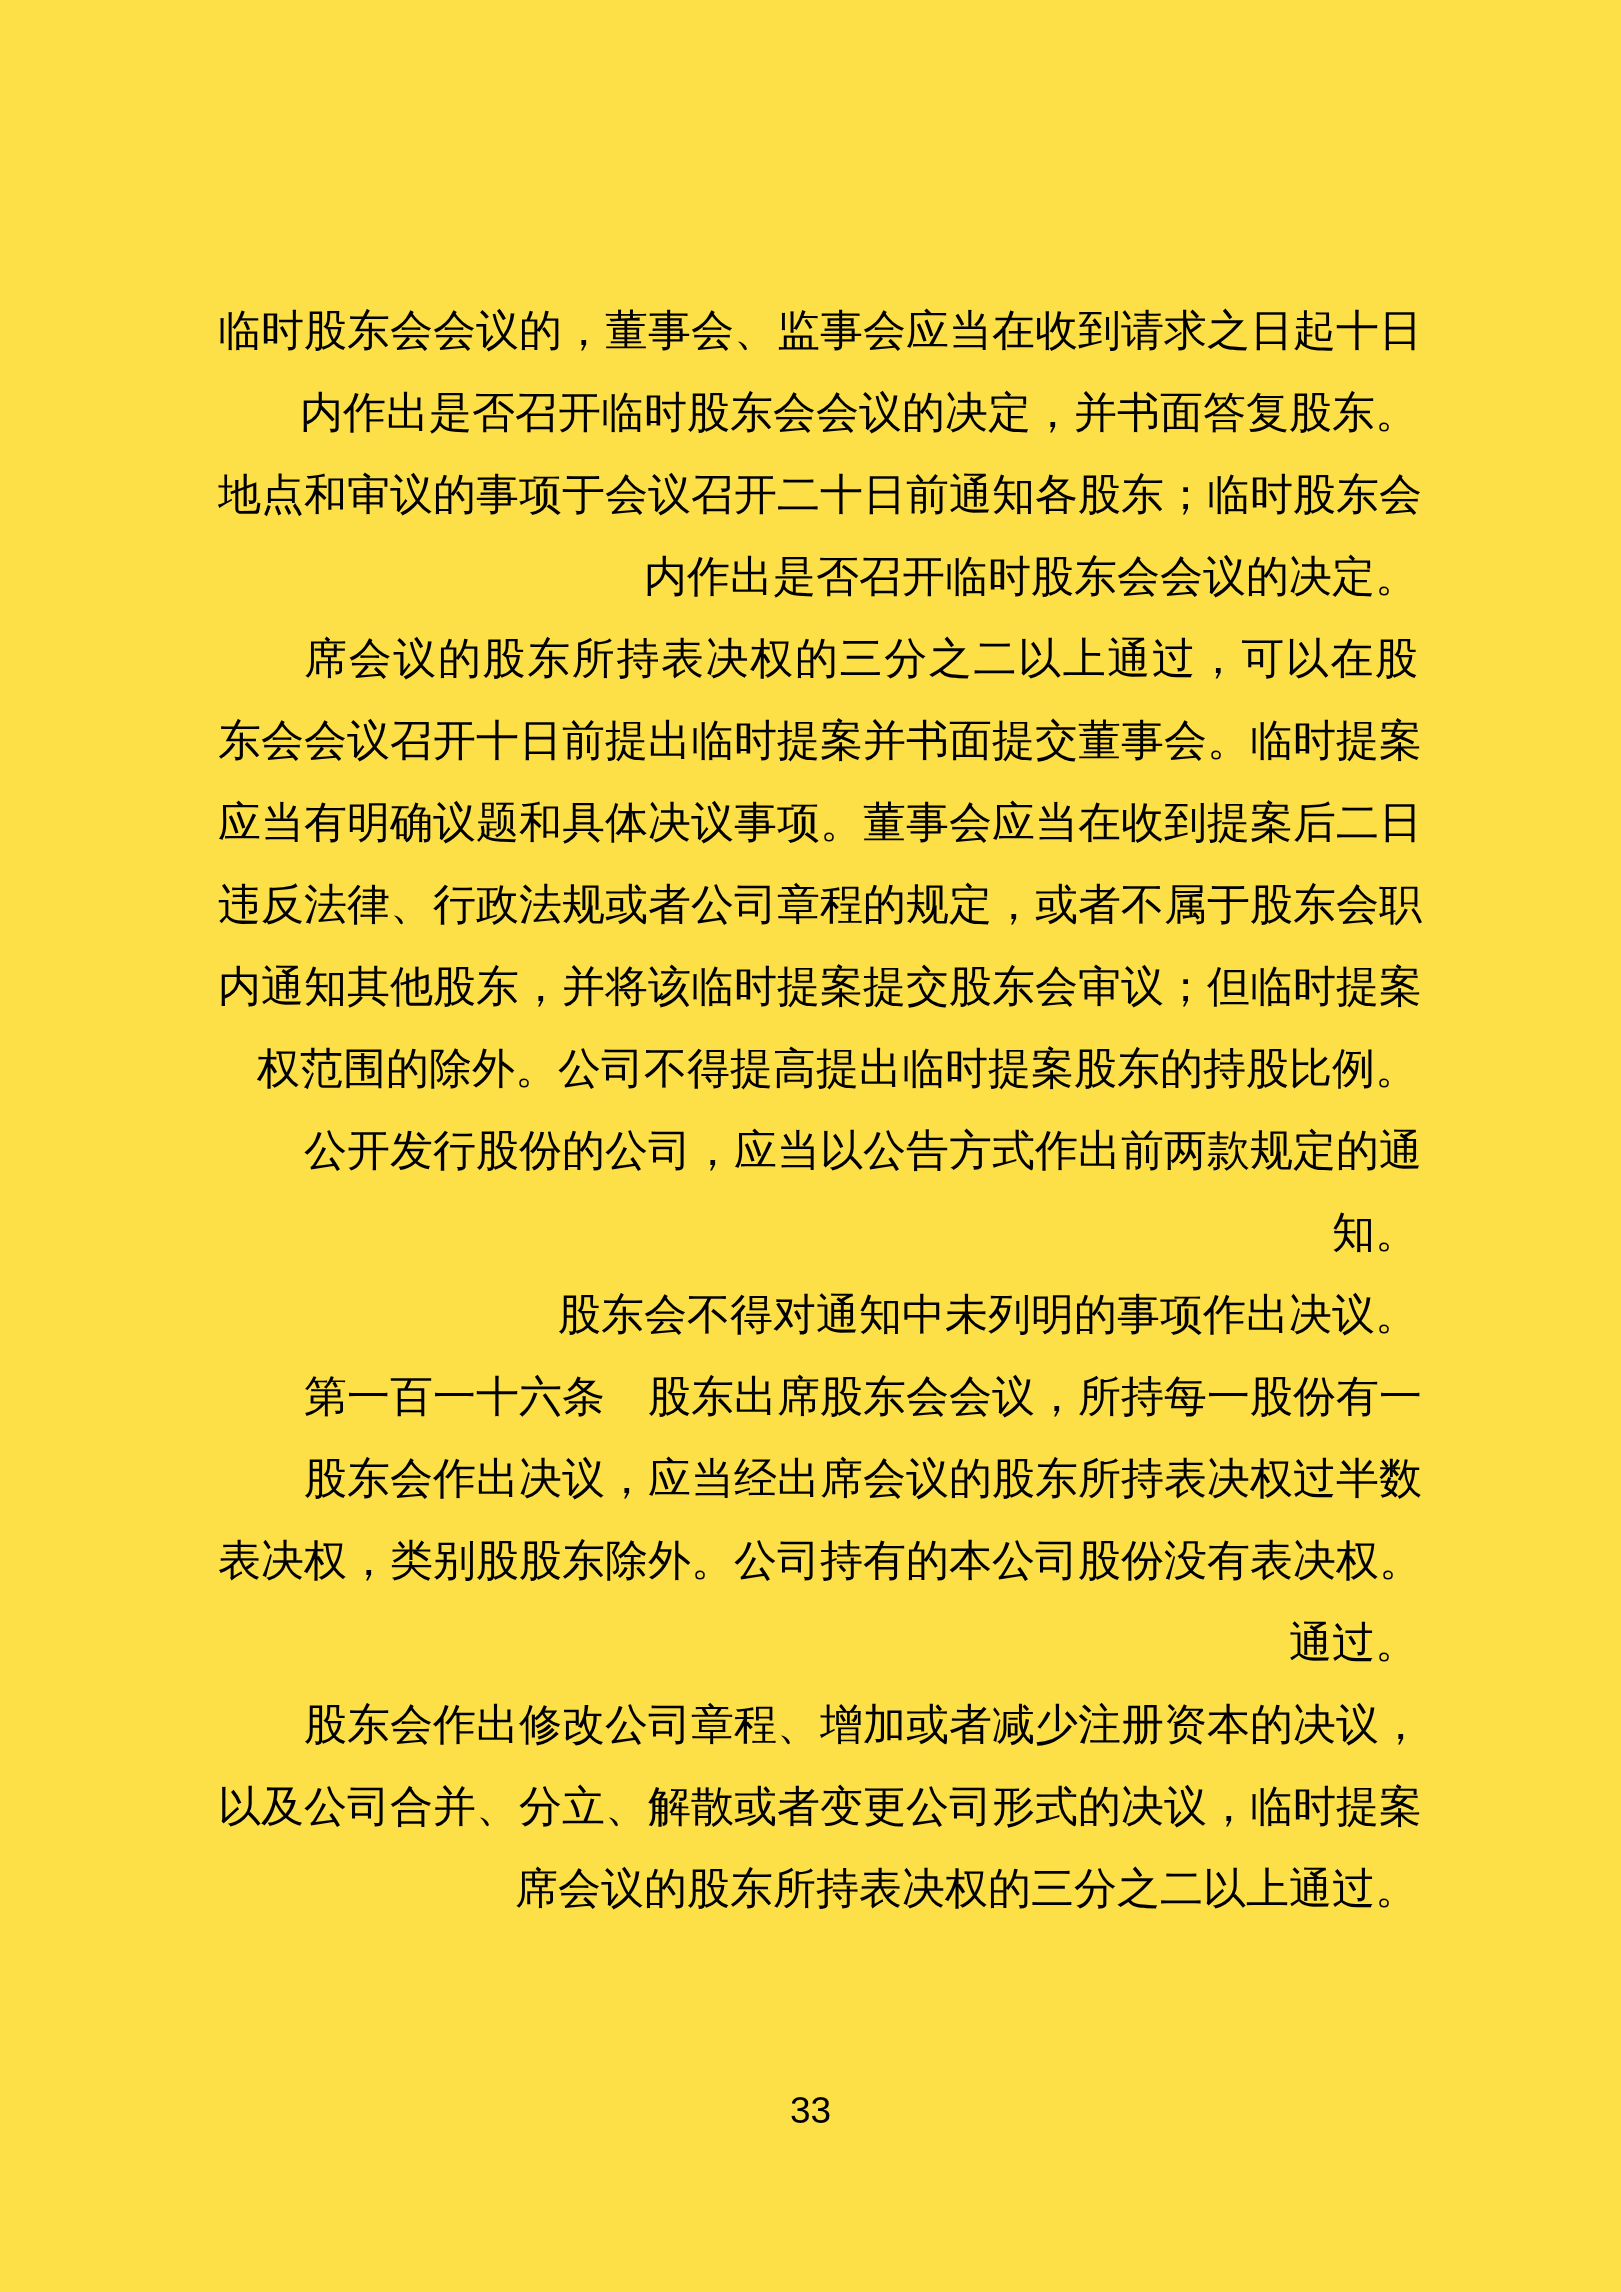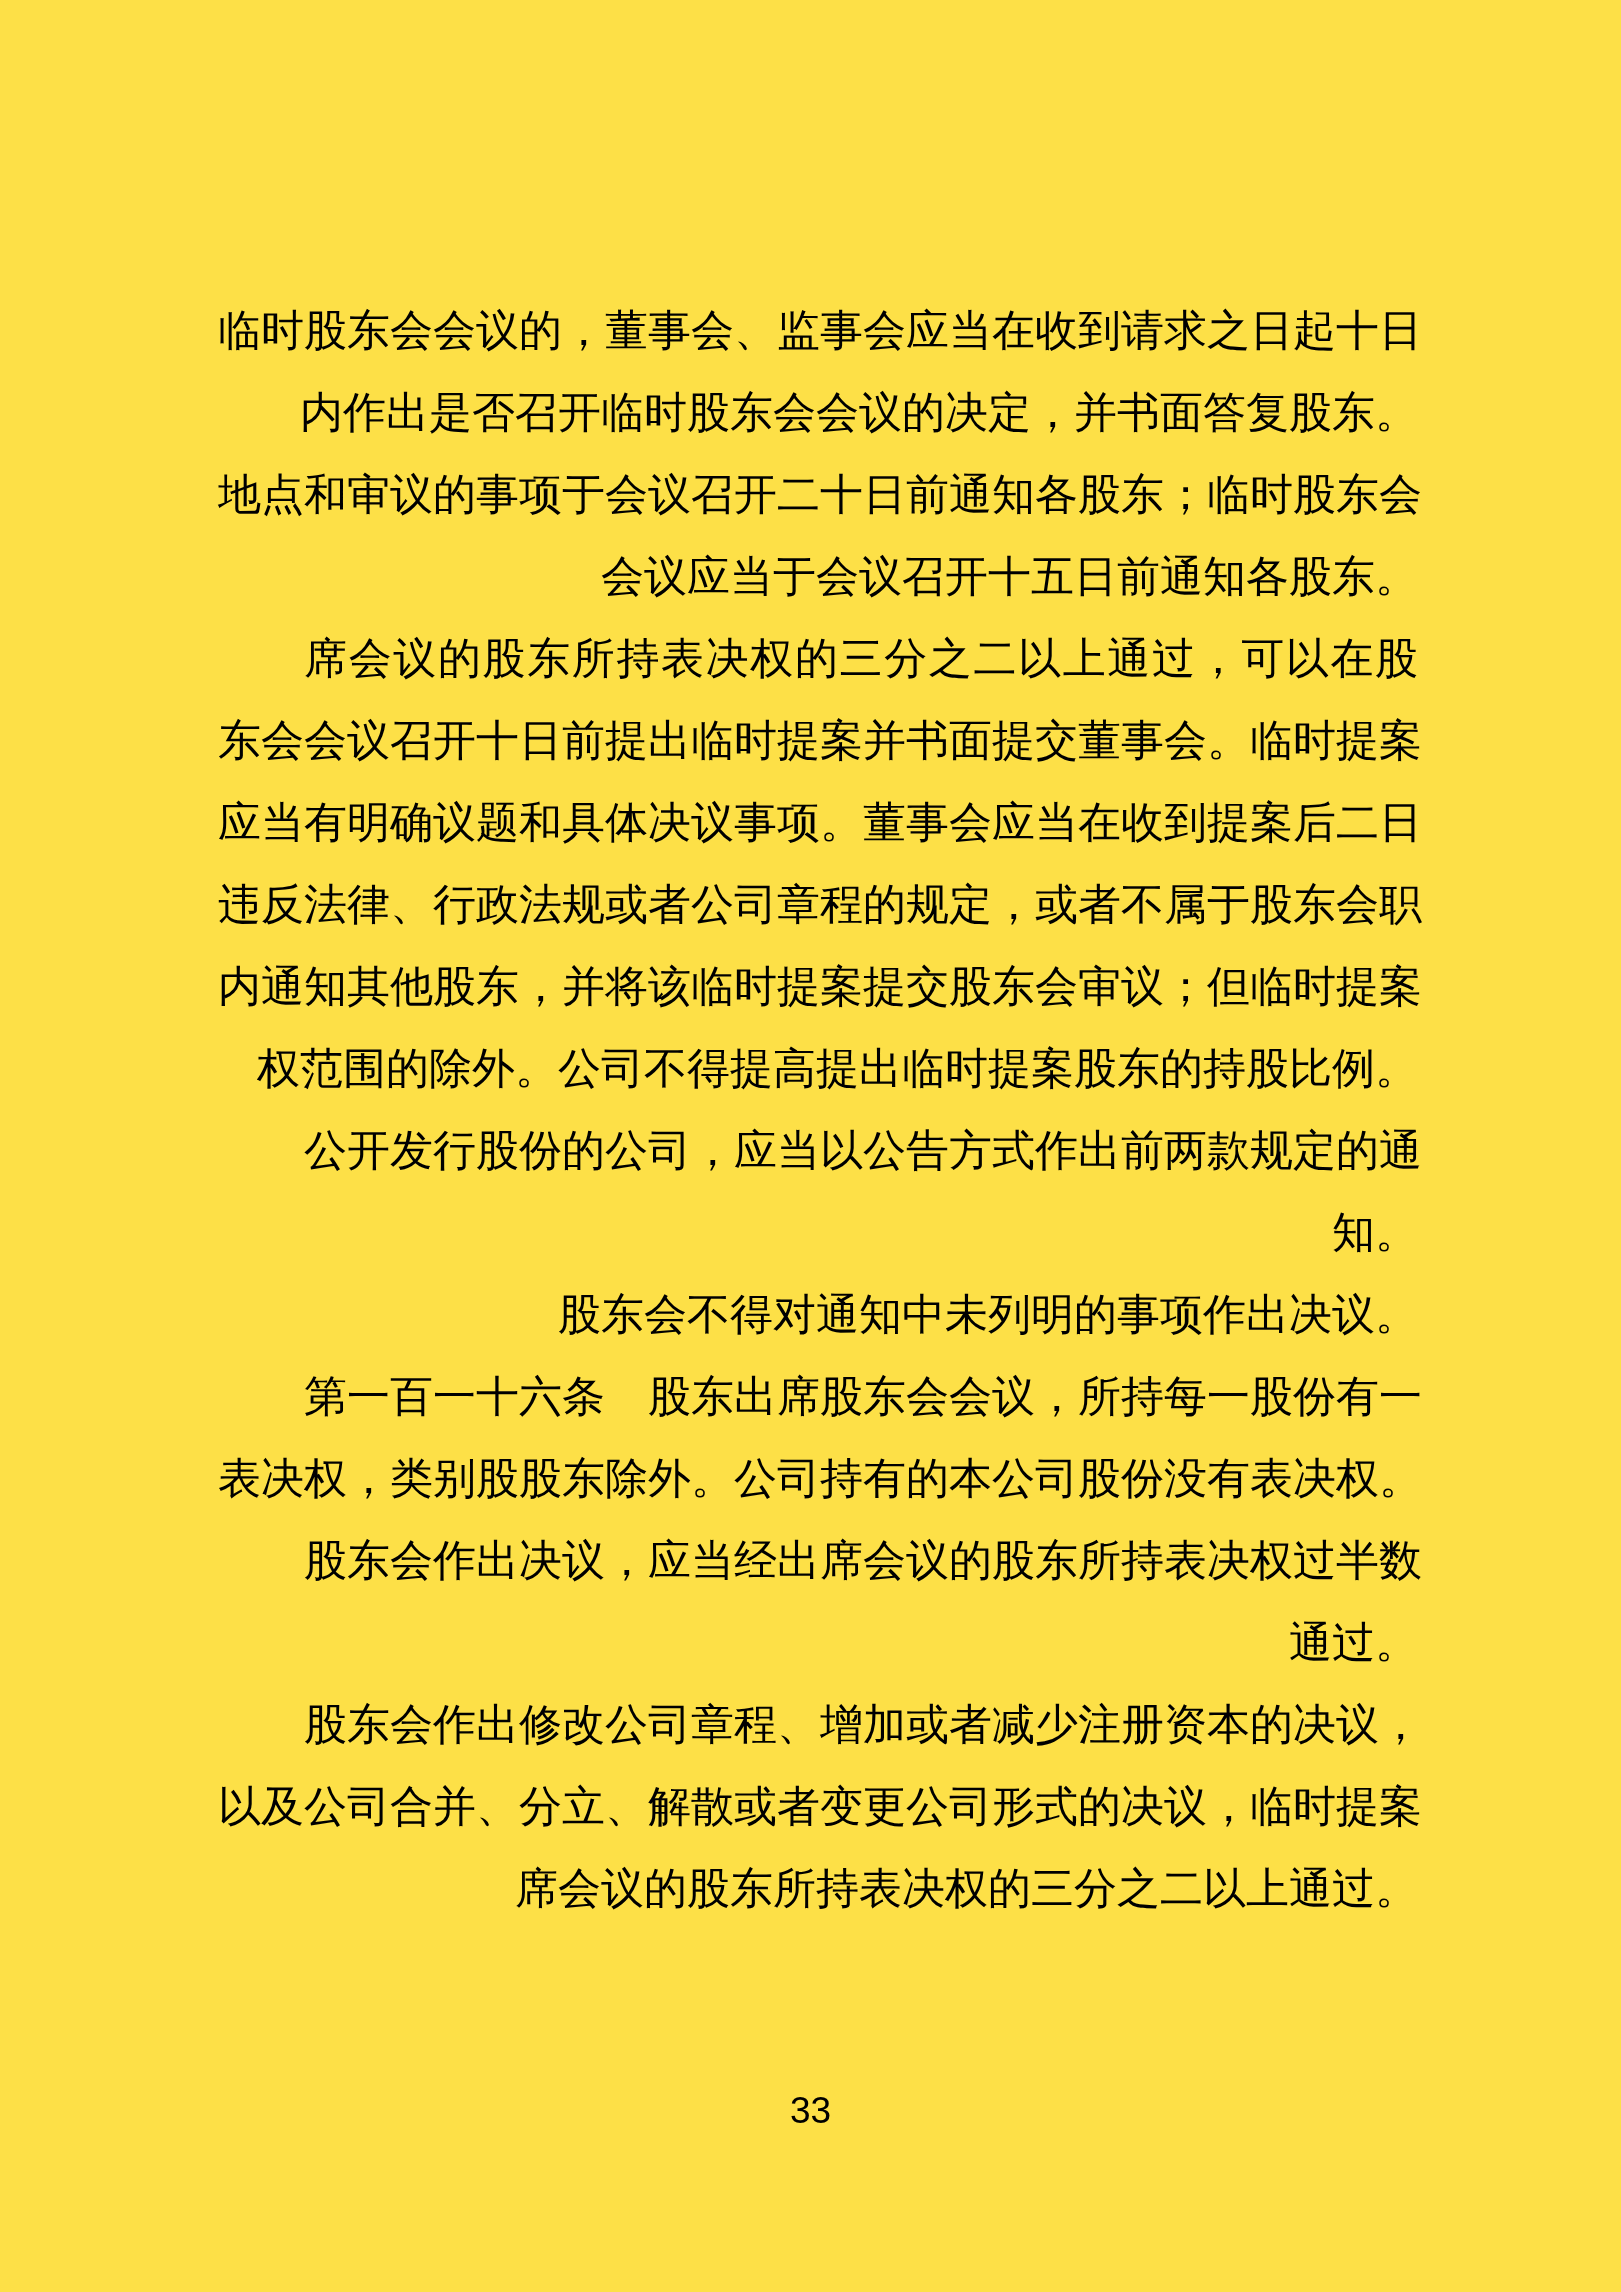--- a/index.html
+++ b/index.html
@@ -50,33 +50,33 @@
   }
 </style>
 </head>
 <body>
 
 <div class="page">
   <div class="text-block" id="doc-lines">
       <div class="line jst">临时股东会会议的，董事会、监事会应当在收到请求之日起十日</div>
       <div class="line">内作出是否召开临时股东会会议的决定，并书面答复股东。</div>
       <div class="line jst">地点和审议的事项于会议召开二十日前通知各股东；临时股东会</div>
-      <div class="line">会议应当于会议召开十五日前通知各股东。</div>
+      <div class="line">内作出是否召开临时股东会会议的决定。</div>
       <div class="line indent jst">席会议的股东所持表决权的三分之二以上通过，可以在股</div>
       <div class="line jst">东会会议召开十日前提出临时提案并书面提交董事会。临时提案</div>
       <div class="line jst">应当有明确议题和具体决议事项。董事会应当在收到提案后二日</div>
       <div class="line jst">违反法律、行政法规或者公司章程的规定，或者不属于股东会职</div>
       <div class="line jst">内通知其他股东，并将该临时提案提交股东会审议；但临时提案</div>
       <div class="line">权范围的除外。公司不得提高提出临时提案股东的持股比例。</div>
       <div class="line indent jst">公开发行股份的公司，应当以公告方式作出前两款规定的通</div>
       <div class="line">知。</div>
       <div class="line indent">股东会不得对通知中未列明的事项作出决议。</div>
       <div class="line indent jst">第一百一十六条　股东出席股东会会议，所持每一股份有一</div>
+      <div class="line indent jst">股东会作出决议，应当经出席会议的股东所持表决权过半数</div>
       <div class="line">表决权，类别股股东除外。公司持有的本公司股份没有表决权。</div>
-      <div class="line indent jst">股东会作出决议，应当经出席会议的股东所持表决权过半数</div>
       <div class="line">通过。</div>
       <div class="line indent jst">股东会作出修改公司章程、增加或者减少注册资本的决议，</div>
       <div class="line jst">以及公司合并、分立、解散或者变更公司形式的决议，临时提案</div>
       <div class="line">席会议的股东所持表决权的三分之二以上通过。</div>
     </div>
   <div class="page-number">33</div>
 </div>
 
 
 </body></html>

